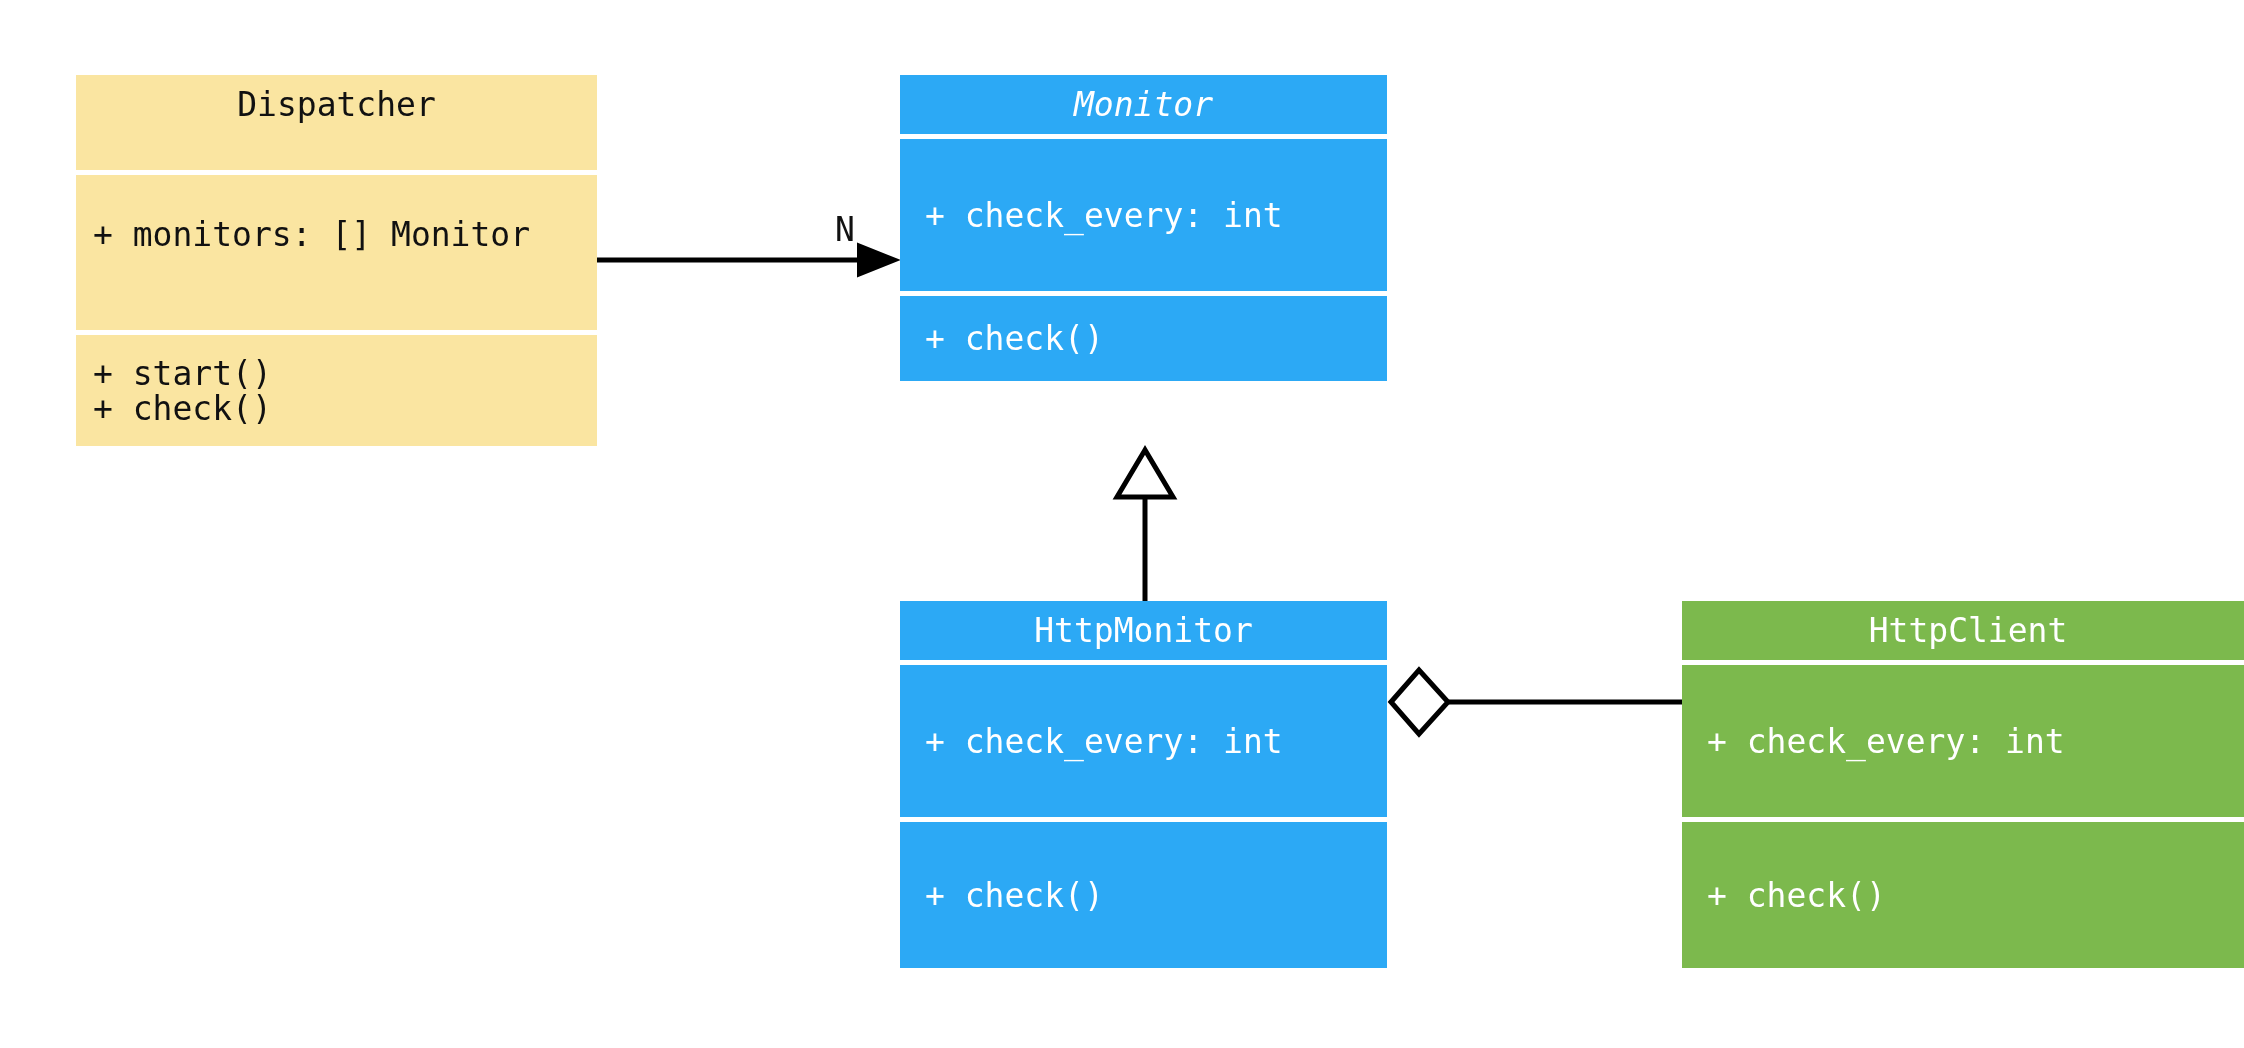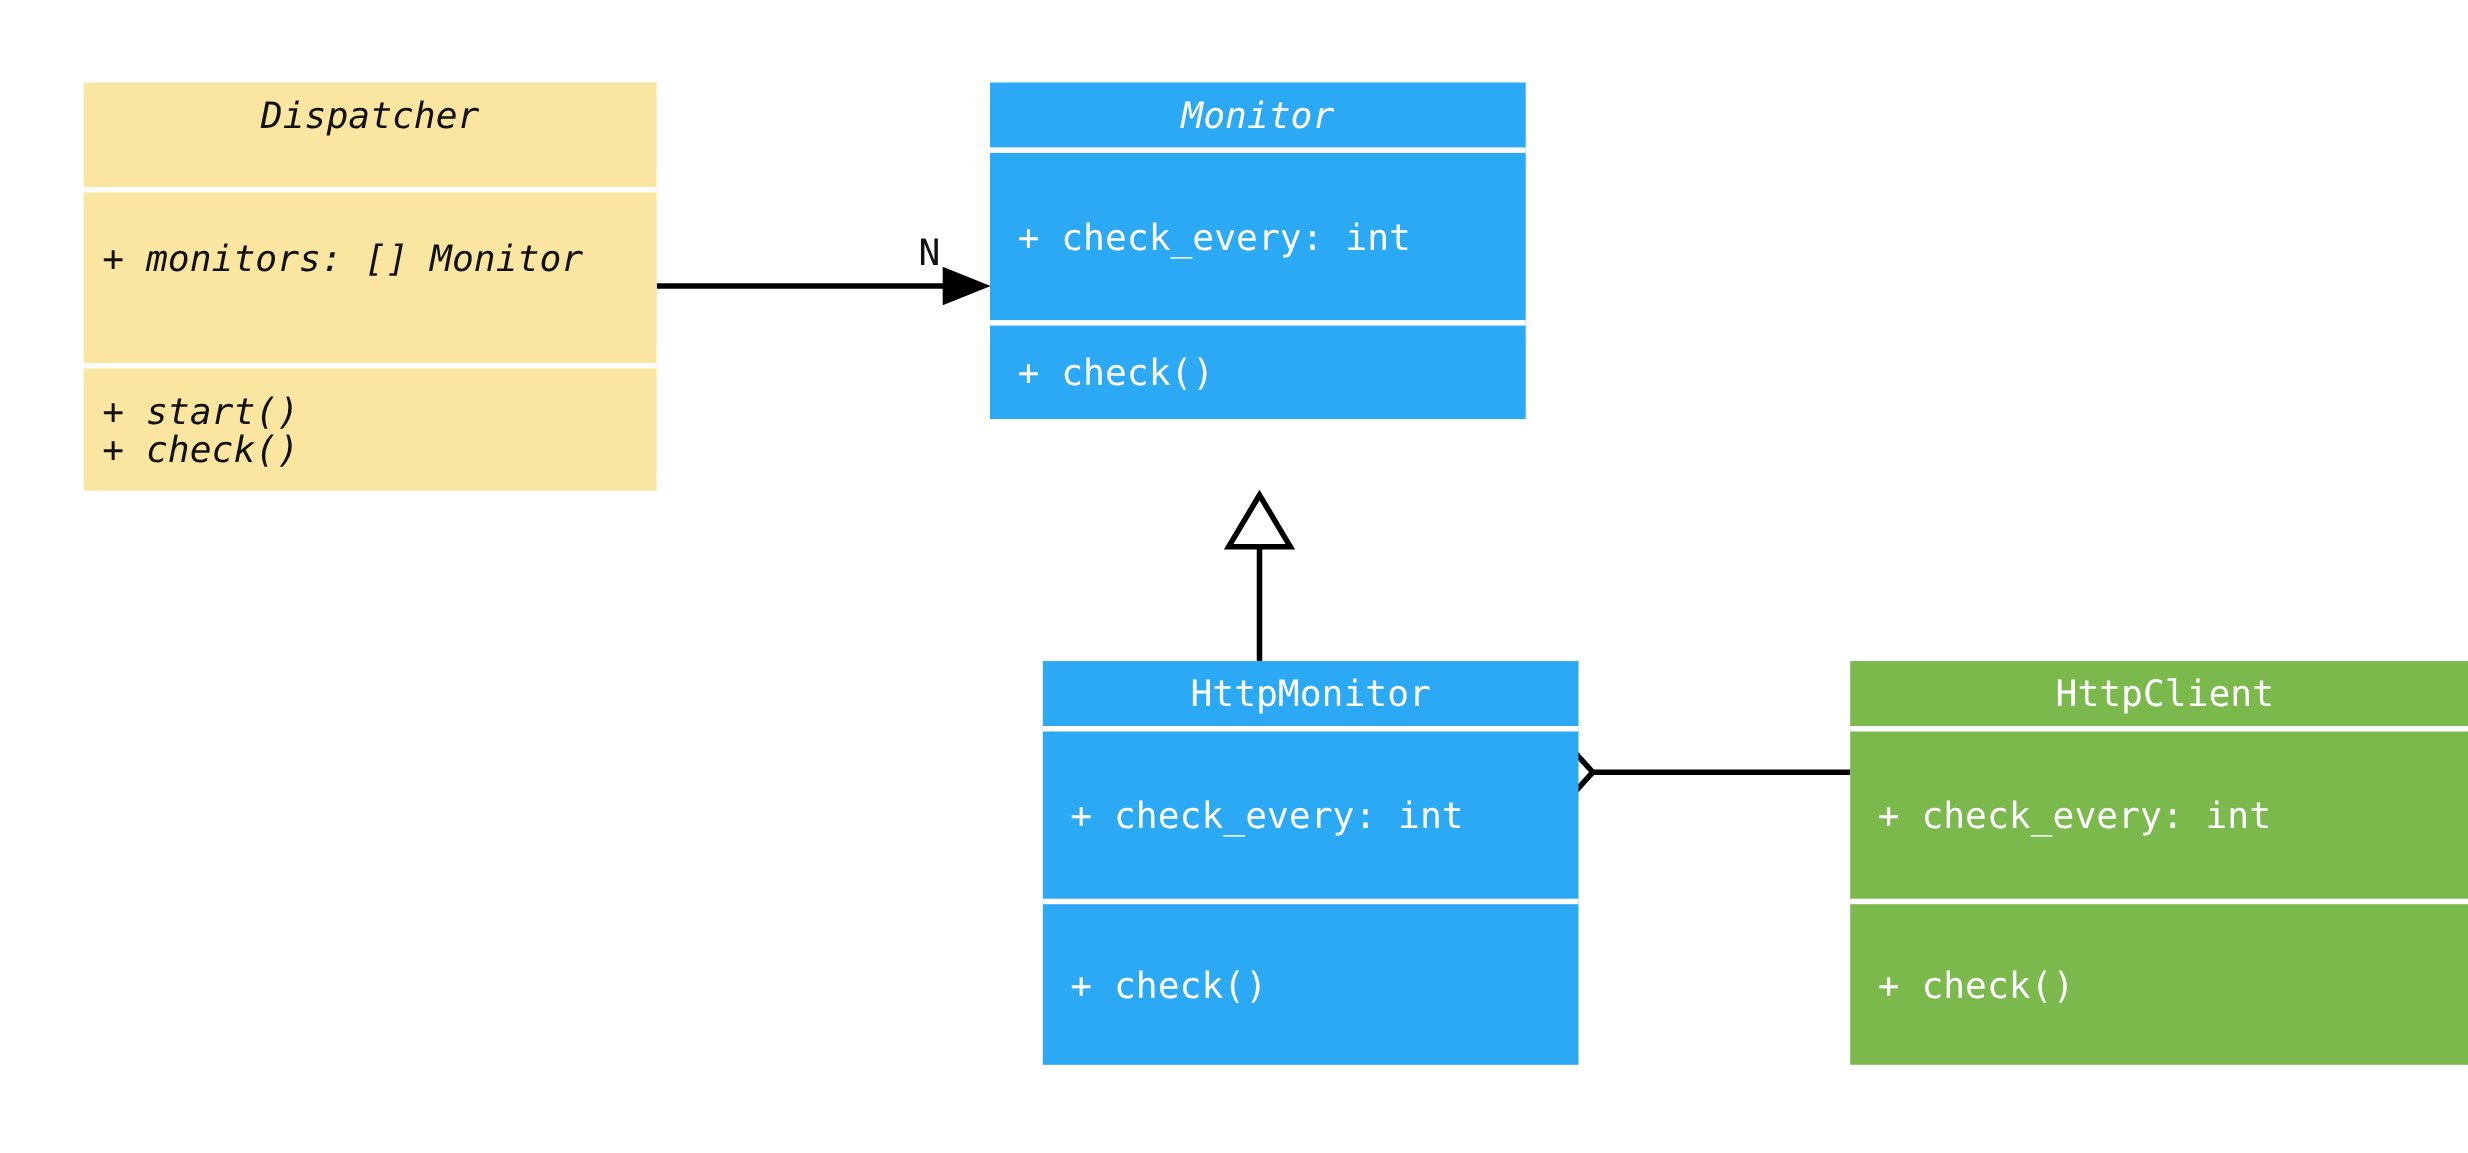--- a/index.html
+++ b/index.html
@@ -56,21 +56,21 @@
     box-sizing: border-box;
     display: flex;
     flex-direction: column;
     justify-content: center;
     white-space: pre;
     line-height: 35px;
   }
   .uml-attrs { flex: 0 0 157px; }
   .uml-methods { flex: 1 1 auto; }
 
-  .c-dispatcher { left: 76px; top: 75px; width: 521px; height: 371px; font-style: italic; }
+  .c-dispatcher { left: 76px; top: 75px; width: 521px; height: 371px; }
   .c-dispatcher .uml-attrs { flex-basis: 124px; }
   .c-dispatcher .uml-attrs, .c-dispatcher .uml-methods { padding-left: 17px; margin-top: 36px; }
 
   .c-monitor { left: 900px; top: 75px; width: 487px; height: 306px; }
   .c-httpmonitor { left: 900px; top: 601px; width: 487px; height: 367px; }
   .c-httpclient { left: 1682px; top: 601px; width: 572px; height: 367px; }
   .c-monitor .uml-attrs, .c-monitor .uml-methods,
   .c-httpmonitor .uml-attrs, .c-httpmonitor .uml-methods,
   .c-httpclient .uml-attrs, .c-httpclient .uml-methods { padding-left: 25px; }
 
@@ -122,21 +122,21 @@
   <div class="uml-class c-monitor abstract" style="background-color: rgb(44, 169, 245); color: rgb(255, 255, 255);">
     <div class="uml-title">Monitor</div>
     <div class="uml-attrs">
       <div>+ check_every: int</div>
     </div>
     <div class="uml-methods">
       <div>+ check()</div>
     </div>
   </div>
 
-  <div class="uml-class c-httpmonitor" style="background-color: rgb(44, 169, 245); color: rgb(255, 255, 255); margin-left: 48px;">
+  <div class="uml-class c-httpmonitor" style="background-color: rgb(44, 169, 245); color: rgb(255, 255, 255);">
     <div class="uml-title">HttpMonitor</div>
     <div class="uml-attrs">
       <div>+ check_every: int</div>
     </div>
     <div class="uml-methods">
       <div>+ check()</div>
     </div>
   </div>
 
   <div class="uml-class c-httpclient" style="background-color: rgb(124, 185, 77); color: rgb(255, 255, 255);">

